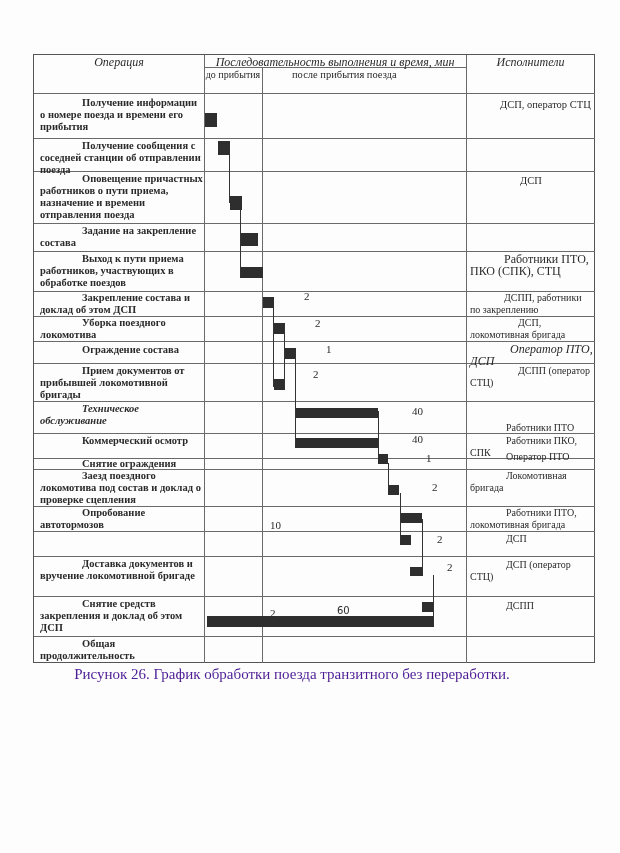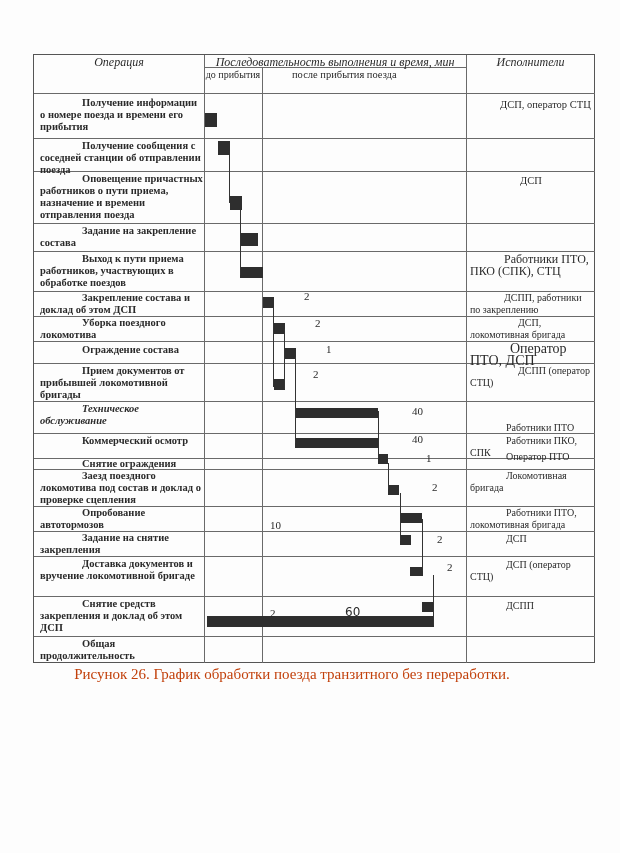--- a/index.html
+++ b/index.html
@@ -10,21 +10,21 @@
   .hline { position:absolute; height:1px; background:#6a6a6a; }
   .vline { position:absolute; width:1px; background:#6a6a6a; }
   .cell { position:absolute; font-size:10.5px; line-height:12px; box-sizing:border-box; }
   .hdr { font-style:italic; text-align:center; font-size:12px; }
   .op { left:2px; width:168px; padding-left:4px;font-weight:bold; }
   .op .first { display:block; text-indent:42px; }
   .perf { left:436px; width:124px; text-align:left; }
   .bar { position:absolute; background:#2e2e2e; }
   .conn { position:absolute; width:1px; background:#333; }
   .num { position:absolute; font-size:11px; }
-  .caption { position:absolute; left:0; width:584px; top:666px; text-align:center; font-size:15px; color:#c2410c; }
+  .caption { position:absolute; left:0; width:584px; top:666px; text-align:center; font-size:15px; color:#4c1d95; }
 </style>
 </head>
 <body>
 
 <div class="page">
   <div class="tbl">
 
     <div class="vline" style="left:170px;top:0;height:608px;"></div>
     <div class="vline" style="left:228px;top:12px;height:596px;"></div>
     <div class="vline" style="left:432px;top:0;height:608px;"></div>
@@ -90,39 +90,36 @@
       </div>
     <div class="cell op" style="top:403px;">
         <span class="first">Снятие ограждения</span>
       </div>
     <div class="cell op" style="top:415px;">
         <span class="first">Заезд поездного локомотива под состав и доклад о проверке сцепления</span>
       </div>
     <div class="cell op" style="top:452px;">
         <span class="first">Опробование автотормозов</span>
       </div>
-    <div class="cell op" style="top:477px;">
-        <span class="first">Задание на снятие закрепления</span>
-      </div>
     <div class="cell op" style="top:503px;">
         <span class="first">Доставка документов и вручение локомотивной бригаде</span>
       </div>
     <div class="cell op" style="top:543px;">
         <span class="first">Снятие средств закрепления и доклад об этом ДСП</span>
       </div>
     <div class="cell op" style="top:583px;">
         <span class="first">Общая продолжительность</span>
       </div>
 
     <div class="cell perf" style="top:44px;text-indent:30px;">ДСП, оператор СТЦ</div>
     <div class="cell perf" style="top:120px;padding-left:50px;">ДСП</div>
     <div class="cell perf" style="top:198px;text-indent:34px;font-size:12px;">Работники ПТО, ПКО (СПК), СТЦ</div>
     <div class="cell perf" style="top:237px;text-indent:34px;font-size:10px;">ДСПП, работники по закреплению</div>
     <div class="cell perf" style="top:262px;text-indent:48px;font-size:10px;">ДСП, локомотивная бригада</div>
-    <div class="cell perf" style="top:288px;text-indent:40px;font-size:14px;">Оператор ПТО, ДСП</div>
+    <div class="cell perf" style="top:288px;text-indent:40px;font-size:12px;font-style:italic;">Оператор ПТО, ДСП</div>
     <div class="cell perf" style="top:310px;text-indent:48px;font-size:10px;">ДСПП (оператор СТЦ)</div>
     <div class="cell perf" style="top:367px;padding-left:36px;font-size:10px;">Работники ПТО</div>
     <div class="cell perf" style="top:380px;text-indent:36px;font-size:10px;">Работники ПКО, СПК</div>
     <div class="cell perf" style="top:396px;padding-left:36px;font-size:10px;">Оператор ПТО</div>
     <div class="cell perf" style="top:415px;text-indent:36px;font-size:10px;">Локомотивная бригада</div>
     <div class="cell perf" style="top:452px;text-indent:36px;font-size:10px;">Работники ПТО, локомотивная бригада</div>
     <div class="cell perf" style="top:478px;padding-left:36px;font-size:10px;">ДСП</div>
     <div class="cell perf" style="top:504px;text-indent:36px;font-size:10px;">ДСП (оператор СТЦ)</div>
     <div class="cell perf" style="top:545px;padding-left:36px;font-size:10px;">ДСПП</div>
 
@@ -161,17 +158,17 @@
     <span class="num" style="left:292px;top:288px;">1</span>
     <span class="num" style="left:279px;top:313px;">2</span>
     <span class="num" style="left:378px;top:350px;">40</span>
     <span class="num" style="left:378px;top:378px;">40</span>
     <span class="num" style="left:392px;top:397px;">1</span>
     <span class="num" style="left:398px;top:426px;">2</span>
     <span class="num" style="left:236px;top:464px;">10</span>
     <span class="num" style="left:403px;top:478px;">2</span>
     <span class="num" style="left:413px;top:506px;">2</span>
     <span class="num" style="left:236px;top:552px;">2</span>
-    <span class="num" style="left:311px;top:550px;font-family:'DejaVu Sans',sans-serif;font-size:12px;">60</span>
+    <span class="num" style="left:303px;top:550px;font-family:'DejaVu Sans',sans-serif;font-size:10px;">60</span>
   </div>
 
   <div class="caption">Рисунок 26. График обработки поезда транзитного без переработки.</div>
 </div>
 
 </body></html>

